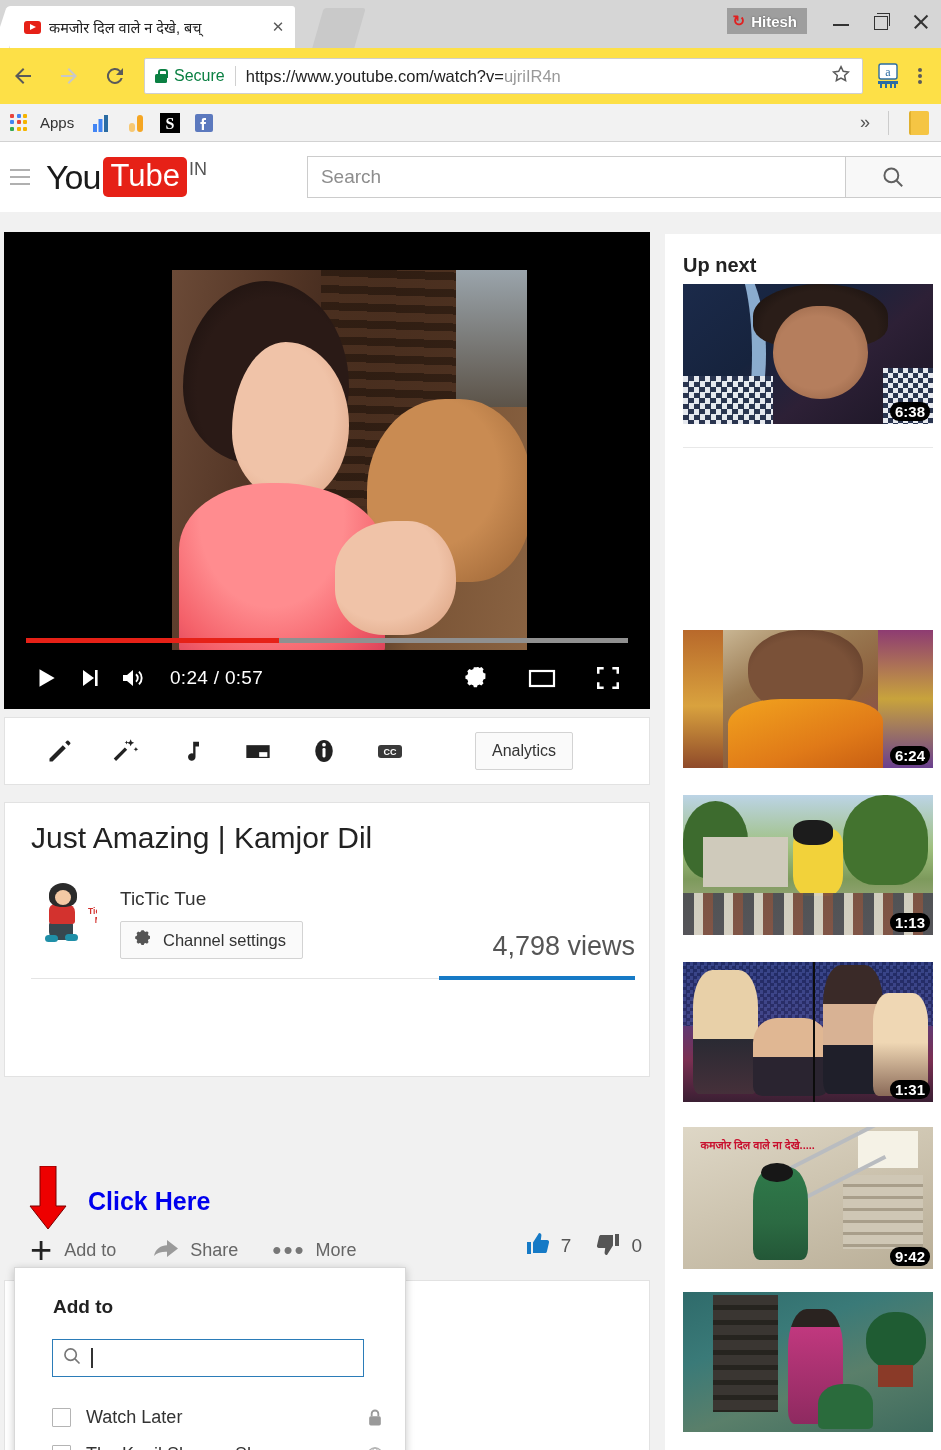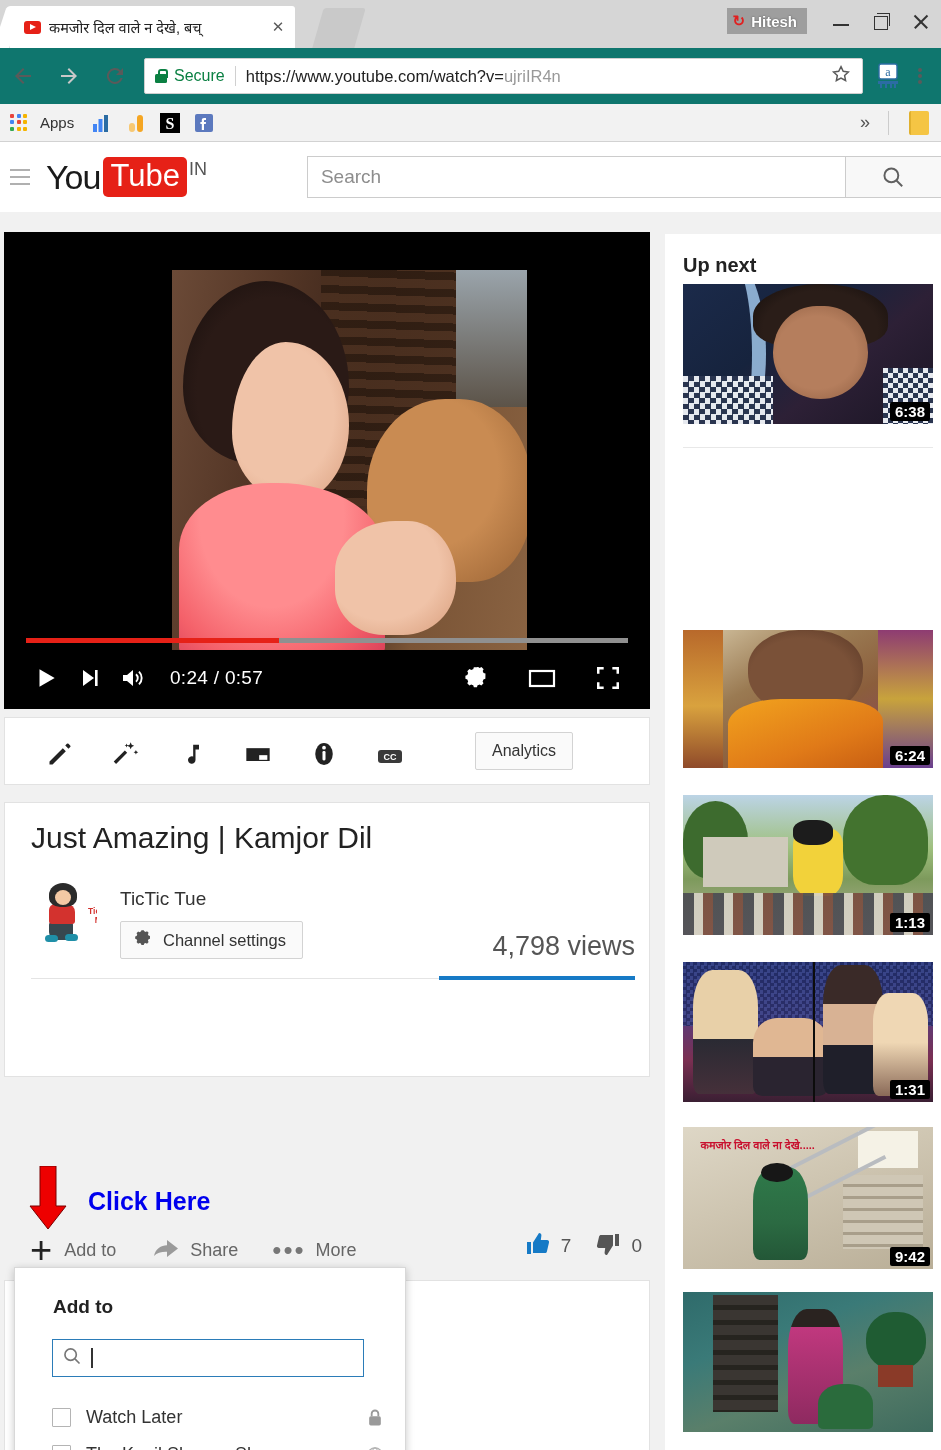--- a/index.html
+++ b/index.html
@@ -71,21 +71,21 @@
   .wc-max:after { content:""; position:absolute; left:5px; top:6px; width:12px; height:12px; border:1.6px solid #333; }
   .wc-max:before { content:""; position:absolute; left:8px; top:3px; width:12px; height:12px; border:1.6px solid #333; border-bottom:none; border-left:none; }
   .wc-close:before, .wc-close:after {
     content:""; position:absolute; left:3px; top:11px; width:18px; height:1.6px; background:#333;
   }
   .wc-close:before { transform: rotate(45deg); }
   .wc-close:after  { transform: rotate(-45deg); }
 
   .omnibar-row {
     position: absolute; left: 0; top: 48px; width: 941px; height: 56px;
-    background: #0f766e; display: flex; align-items: center;
+    background: #fde047; display: flex; align-items: center;
   }
   .navbtn { width: 46px; height: 46px; position: relative; flex: 0 0 auto; }
   .navbtn svg { position: absolute; left: 11px; top: 11px; }
   .omnibox {
     flex: 1 1 auto; height: 36px; margin: 0 4px 0 6px;
     background: #ffffff; border: 1px solid #cfcfcf; border-radius: 2px;
     display: flex; align-items: center; padding: 0 10px;
   }
   .lock-glyph { width: 12px; height: 14px; position: relative; margin-right: 7px; flex:0 0 auto; }
   .lock-glyph:after { content:""; position:absolute; left:0; top:5px; width:12px; height:9px; background:#0b8043; border-radius:1.5px; }
@@ -202,21 +202,21 @@
   .pc-btn { width: 44px; height: 44px; position: relative; display:flex; align-items:center; justify-content:center; }
   .pc-time { color: #fff; font-size: 19px; margin-left: 14px; letter-spacing:.3px; }
   .pc-right { margin-left: auto; display: flex; align-items: center; gap: 22px; }
 
   
   .vid-toolbar {
     position: absolute; left: 4px; top: 505px; width: 646px; height: 68px;
     background: #fff; border: 1px solid #e2e2e2;
     display: flex; align-items: center; padding-left: 38px; gap: 32px;
   }
-  .tb-icon { width: 34px; height: 34px; display:flex; align-items:flex-end; justify-content:center; }
+  .tb-icon { width: 34px; height: 34px; display:flex; align-items:center; justify-content:center; }
   .analytics-btn {
     margin-left: 36px; height: 38px; padding: 0 16px; background:#fafafa;
     border: 1px solid #d3d3d3; border-radius: 2px;
     display:flex; align-items:center; font-size:16px; color:#333;
   }
 
   
   .meta-card {
     position: absolute; left: 4px; top: 590px; width: 646px; height: 275px;
     background:#fff; border:1px solid #e2e2e2;
@@ -291,21 +291,21 @@
   }
   .pl-name { font-size:18px; color:#333; margin-left:15px; white-space:nowrap; }
   .pl-priv { margin-left:auto; width:20px; height:20px; flex:0 0 auto; }
 
   
   .upnext-title { position:absolute; left:18px; top:42px; font-size:20px; color:#222; font-weight:bold; }
   .sb-item { position:absolute; left:18px; width:250px; }
   .sb-thumb { width:250px; position:relative; overflow:hidden; background:#333; }
   .sb-dur {
     position:absolute; right:3px; bottom:3px; background:#000; color:#fff;
-    font-size:15px; font-weight:bold; padding:1px 5px; border-radius:2px;
+    font-size:15px; font-weight:bold; padding:1px 5px; border-radius:9px;
   }
   .sb-hr { position:absolute; left:18px; width:250px; height:1px; background:#e8e8e8; }
 
   
   .t1 { background: linear-gradient(140deg,#1b2a4a 0%,#16233d 38%,#2d2036 62%,#1a1524 100%); }
   .t1 .face { position:absolute; left:36%; top:16%; width:38%; height:66%;
      background: radial-gradient(ellipse at 46% 50%, #b57e5d 0 55%, #8d5c40 100%); border-radius:46% 46% 50% 50%/50% 50% 50% 50%; }
   .t1 .hair { position:absolute; left:28%; top:0%; width:54%; height:46%;
      background: radial-gradient(ellipse at 50% 70%, #2a1d18 0 60%, #120c0a 100%); border-radius:50% 50% 34% 34%; }
   .t1 .arc { position:absolute; left:3%; top:-20%; width:30%; height:140%; border-right:14px solid #9fc4e8; border-radius:50%; opacity:.85;}

